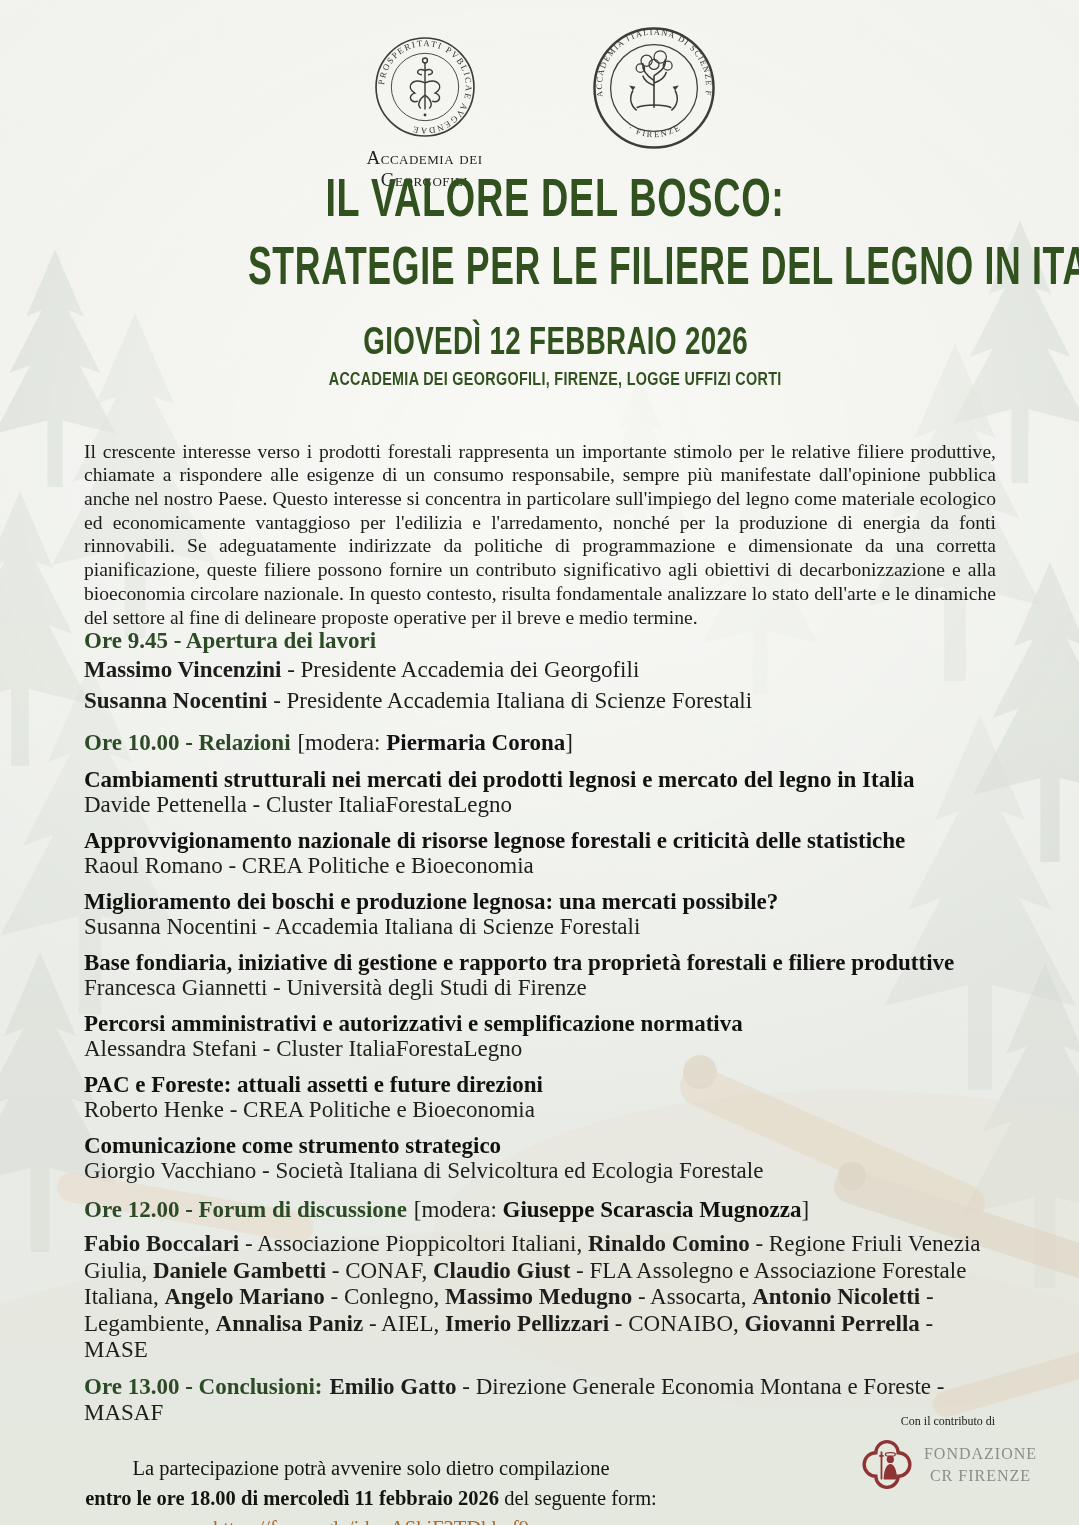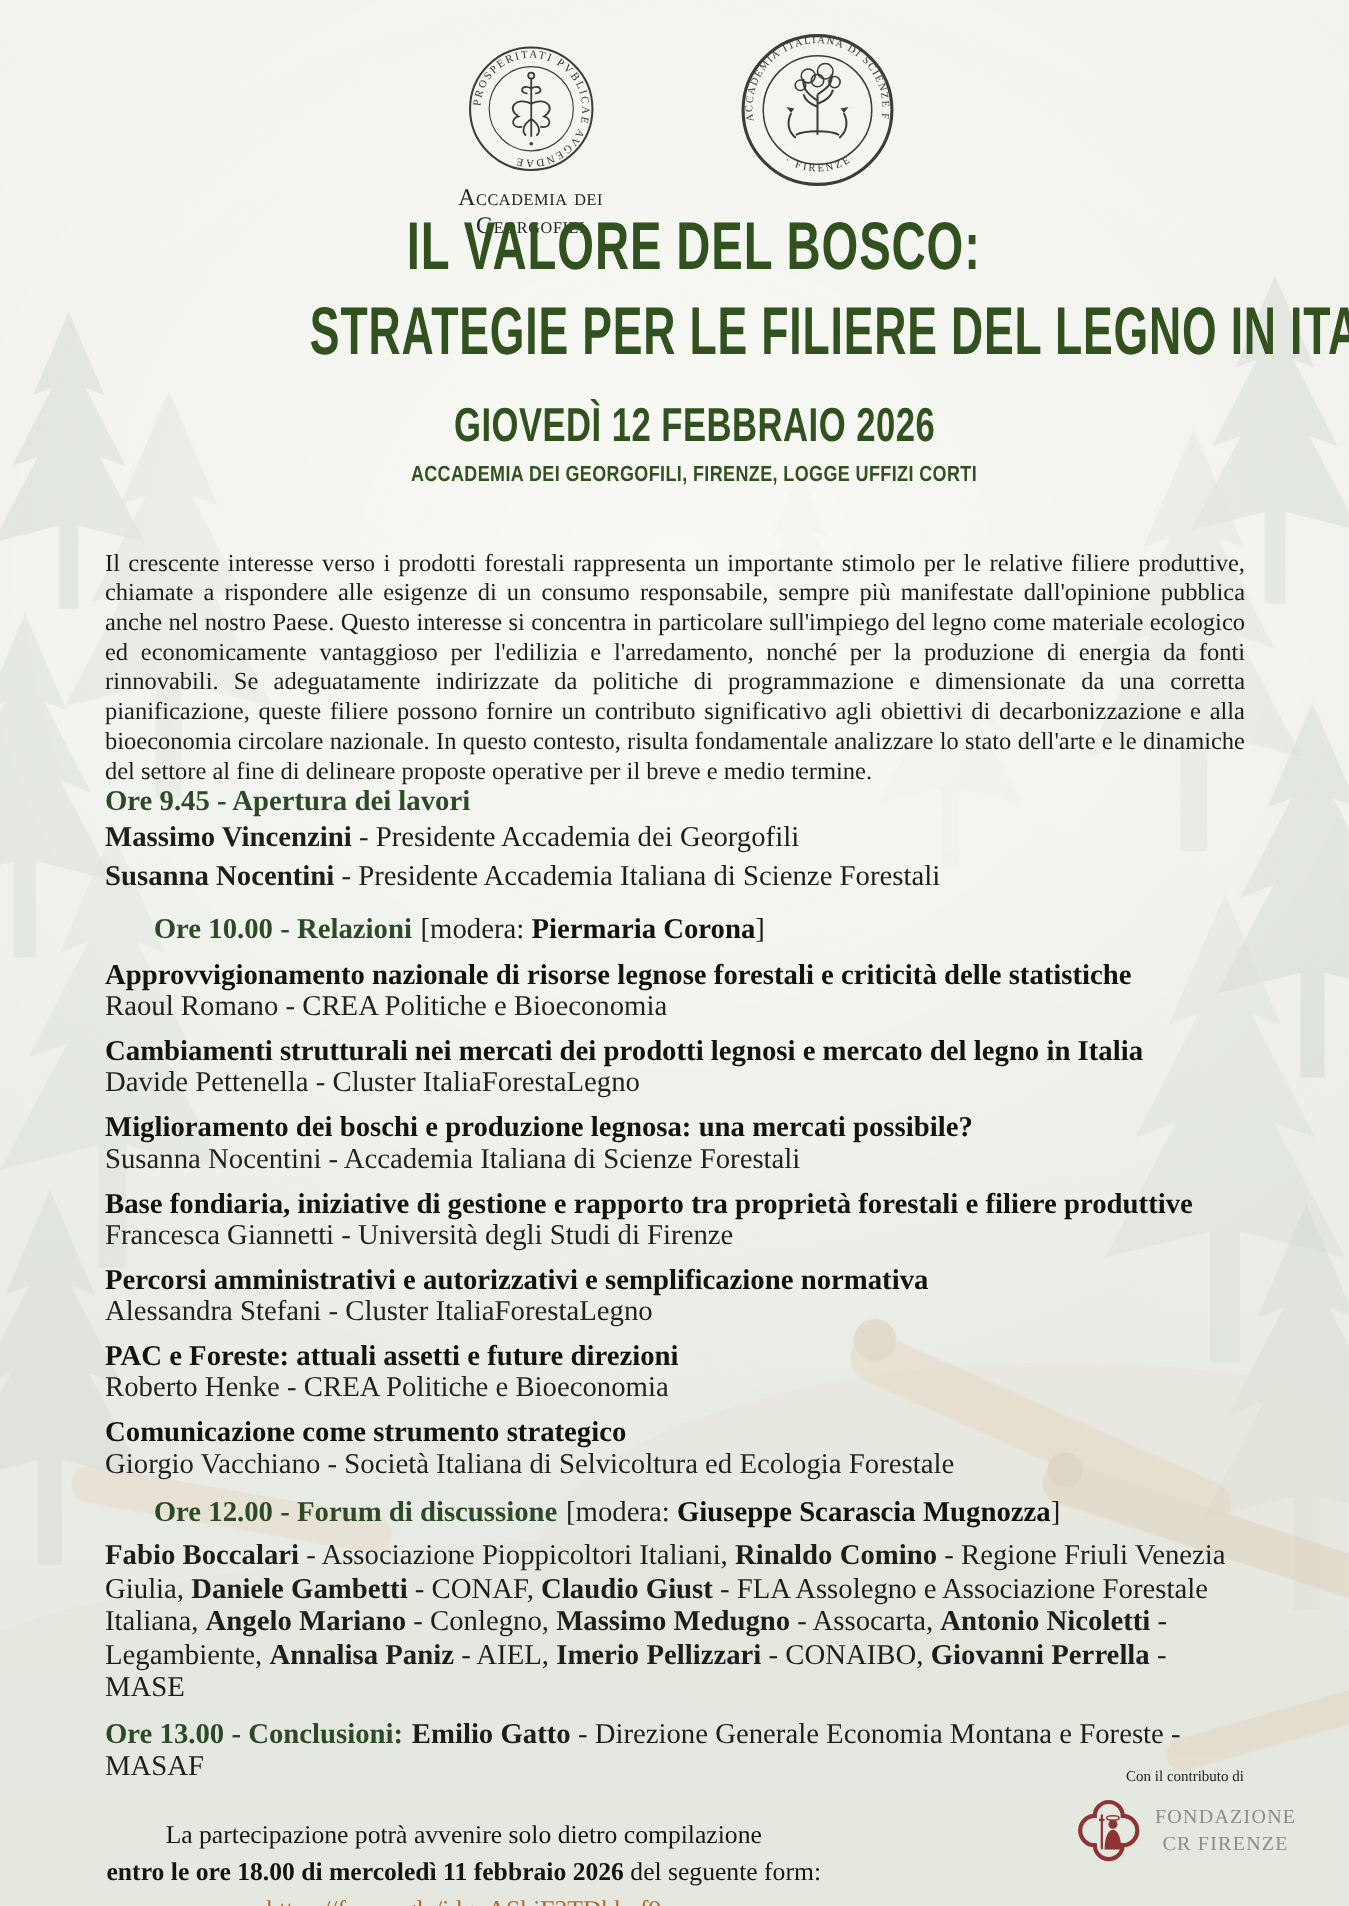--- a/index.html
+++ b/index.html
@@ -27,21 +27,21 @@
 
   .program{position:absolute;top:628px;left:84px;width:918px;font-size:23px;}
   .sec-head{color:#2d4a27;font-weight:700;line-height:26px;}
   .b{font-weight:700;}
   .gap-left{margin-left:.30em;}
   .person-row{line-height:31px;}
   .talks{margin-top:2px;}
   .talk{margin-top:12px;}
   .talk-title{font-weight:700;line-height:24px;color:#121210;}
   .talk-speaker{line-height:25px;color:#21211f;}
-  .mt14{margin-top:14px;margin-left:39px;}
+  .mt14{margin-top:14px;}
   .forum-names{margin-top:8px;line-height:26.5px;}
   .concl{margin-top:10px;line-height:26px;}
 
   
   .footer-left{position:absolute;top:1412px;left:78px;width:586px;text-align:center;font-size:20.5px;line-height:30px;color:#15150f;margin-top:41px;}
   .form-link{color:#b06a28;text-decoration:underline;cursor:pointer;}
   .footer-right{position:absolute;top:1414px;left:836px;width:224px;text-align:center;}
   .contrib{font-size:12px;color:#21211d;}
   .cr-row{margin-top:7px;display:flex;align-items:center;justify-content:center;}
   .cr-text{margin-left:9px;text-align:center;color:#8c8c88;font-size:16px;line-height:22px;letter-spacing:1px;}
@@ -148,26 +148,26 @@
           <div class="person-row"><span class="b">Massimo Vincenzini</span><span> - Presidente Accademia dei Georgofili</span></div>
           <div class="person-row"><span class="b">Susanna Nocentini</span><span> - Presidente Accademia Italiana di Scienze Forestali</span></div>
         </div>
 
       <div class="sec-head mt14">
         <span>Ore 10.00 - Relazioni</span><span class="gap-left" style="color:#1d1d1b;font-weight:400;">[modera: </span><span style="color:#121210;">Piermaria Corona</span><span style="color:#1d1d1b;font-weight:400;">]</span>
       </div>
 
       <div class="talks" id="talks">
           <div class="talk">
+            <div class="talk-title">Cambiamenti strutturali nei mercati dei prodotti legnosi e mercato del legno in Italia</div>
+            <div class="talk-speaker">Davide Pettenella - Cluster ItaliaForestaLegno</div>
+          </div>
+          <div class="talk">
             <div class="talk-title">Approvvigionamento nazionale di risorse legnose forestali e criticità delle statistiche</div>
             <div class="talk-speaker">Raoul Romano - CREA Politiche e Bioeconomia</div>
-          </div>
-          <div class="talk">
-            <div class="talk-title">Cambiamenti strutturali nei mercati dei prodotti legnosi e mercato del legno in Italia</div>
-            <div class="talk-speaker">Davide Pettenella - Cluster ItaliaForestaLegno</div>
           </div>
           <div class="talk">
             <div class="talk-title">Miglioramento dei boschi e produzione legnosa: una mercati possibile?</div>
             <div class="talk-speaker">Susanna Nocentini - Accademia Italiana di Scienze Forestali</div>
           </div>
           <div class="talk">
             <div class="talk-title">Base fondiaria, iniziative di gestione e rapporto tra proprietà forestali e filiere produttive</div>
             <div class="talk-speaker">Francesca Giannetti - Università degli Studi di Firenze</div>
           </div>
           <div class="talk">

